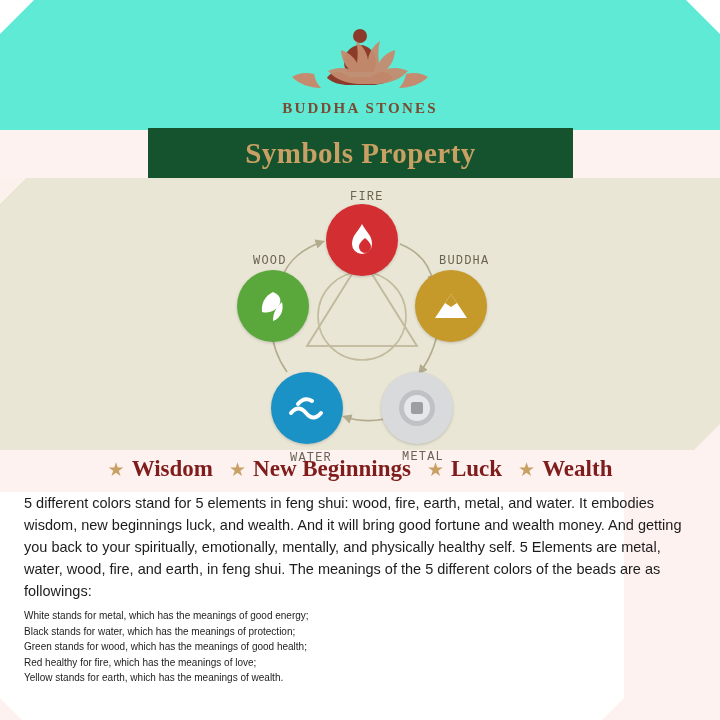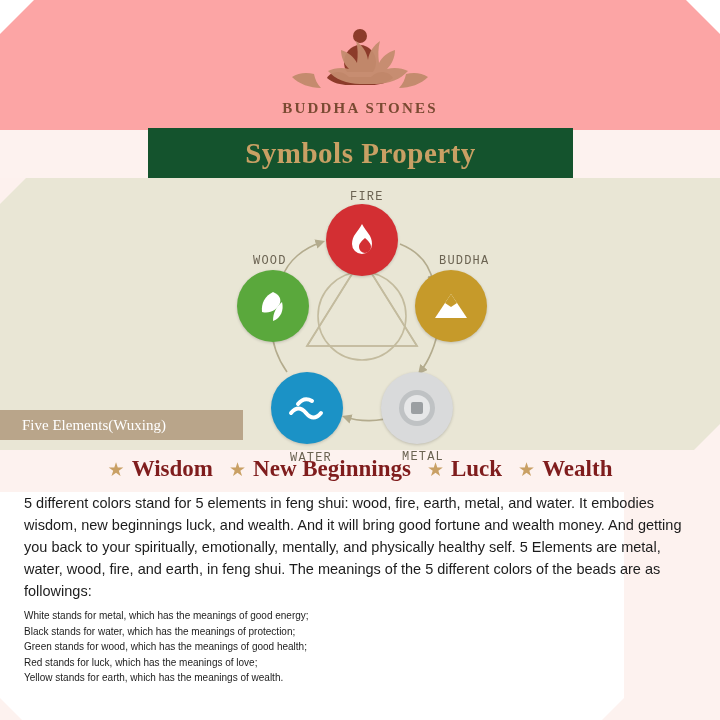--- a/index.html
+++ b/index.html
@@ -19,21 +19,21 @@
     height: 720px;
     background: #fdf2ef;
     overflow: hidden;
   }
 
   
   .top-band {
     position: absolute;
     left: 0; top: 0;
     width: 720px; height: 130px;
-    background: #fca5a5;
+    background: #5eead4;
   }
   .top-corner-left {
     position: absolute;
     left: 0; top: 0;
     width: 0; height: 0;
     border-top: 34px solid #ffffff;
     border-right: 34px solid transparent;
   }
   .top-corner-right {
     position: absolute;
@@ -316,23 +316,20 @@
       <div class="node node-wood">
         <svg width="36" height="36" viewBox="0 0 36 36">
           <path d="M18 4C10 8 6 15 7 24c8 2 15-2 18-9 1-4 0-8-7-11z" fill="#ffffff"></path>
           <path d="M18 33c0-8 3-14 9-19 2 8-1 16-9 19z" fill="#ffffff"></path>
         </svg>
       </div>
       <div class="node-label lbl-wood">WOOD</div>
     </div>
   </div>
 
-  <div class="tag-band">
-    <div class="tag-text">Five Elements(Wuxing)</div>
-  </div>
 
   <div class="keywords">
     <div class="kw">
       <span class="star">★</span>
       <span class="kw-text">Wisdom</span>
     </div>
     <div class="kw">
       <span class="star">★</span>
       <span class="kw-text">New Beginnings</span>
     </div>
@@ -345,20 +342,20 @@
       <span class="kw-text">Wealth</span>
     </div>
   </div>
 
   <div class="body-panel">
     <div class="body-inner">
       <p class="para">5 different colors stand for 5 elements in feng shui: wood, fire, earth, metal, and water. It embodies wisdom, new beginnings luck, and wealth. And it will bring good fortune and wealth money. And getting you back to your spiritually, emotionally, mentally, and physically healthy self. 5 Elements are metal, water, wood, fire, and earth, in feng shui. The meanings of the 5 different colors of the beads are as followings:</p>
       <p class="line">White stands for metal, which has the meanings of good energy;</p>
       <p class="line">Black stands for water, which has the meanings of protection;</p>
       <p class="line">Green stands for wood, which has the meanings of good health;</p>
-      <p class="line">Red stands for luck, which has the meanings of love;</p>
+      <p class="line">Red healthy for fire, which has the meanings of love;</p>
       <p class="line">Yellow stands for earth, which has the meanings of wealth.</p>
     </div>
     <div class="bot-corner-left"></div>
     <div class="bot-corner-right"></div>
   </div>
 
 </div>
 
 </body></html>

